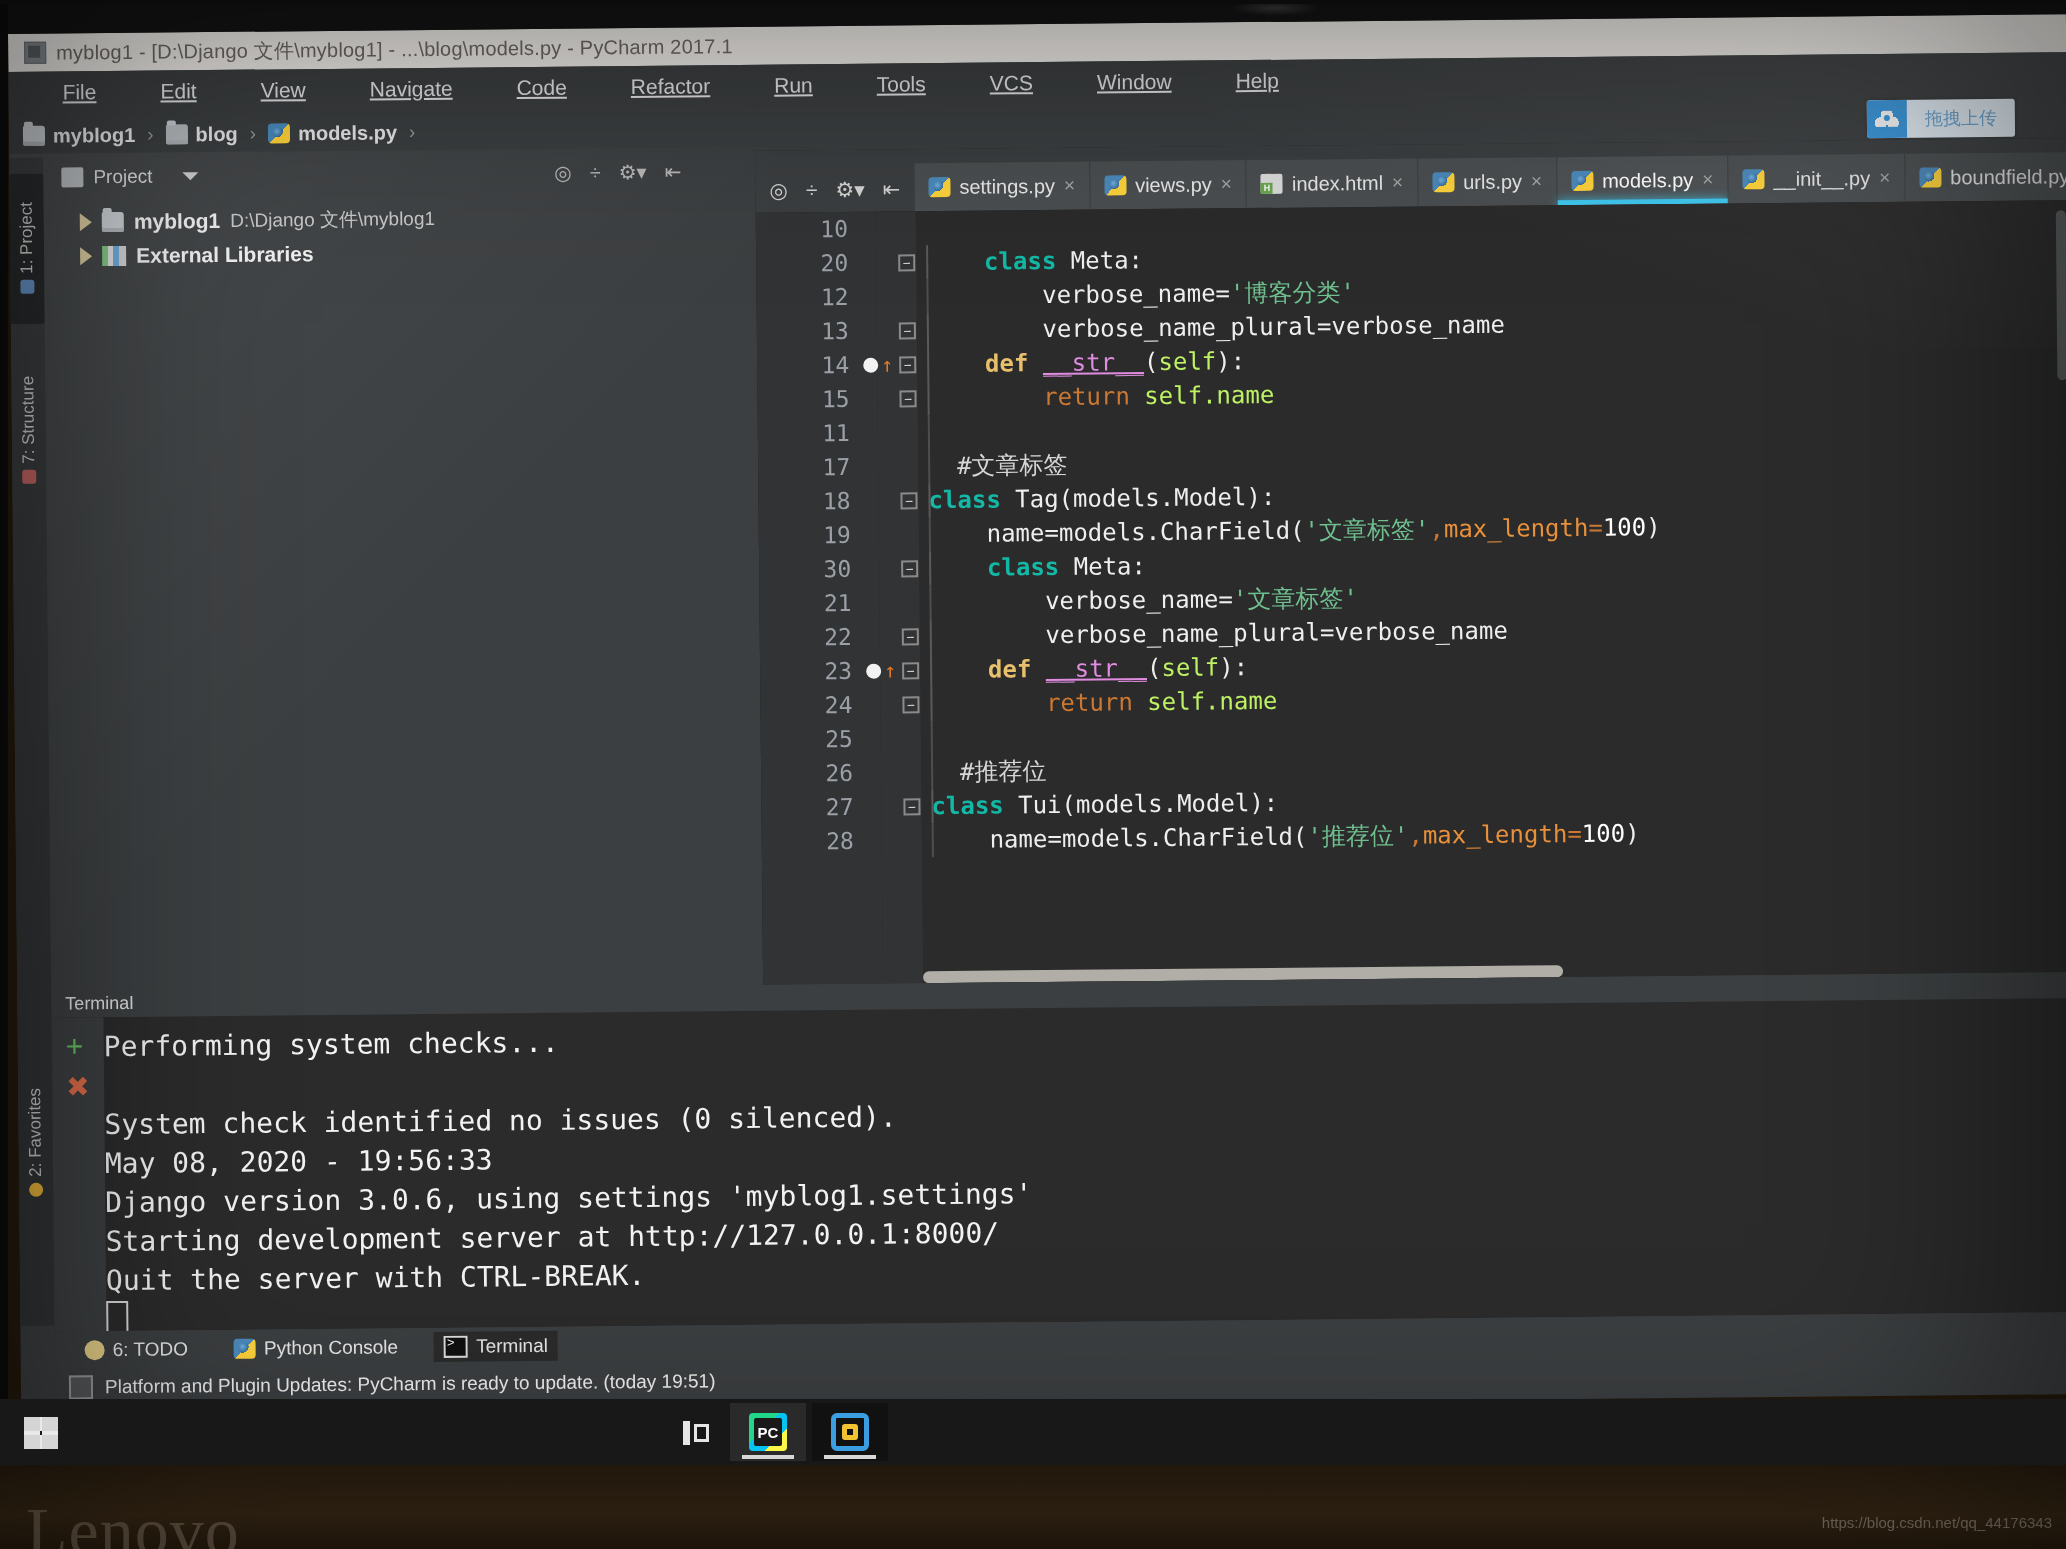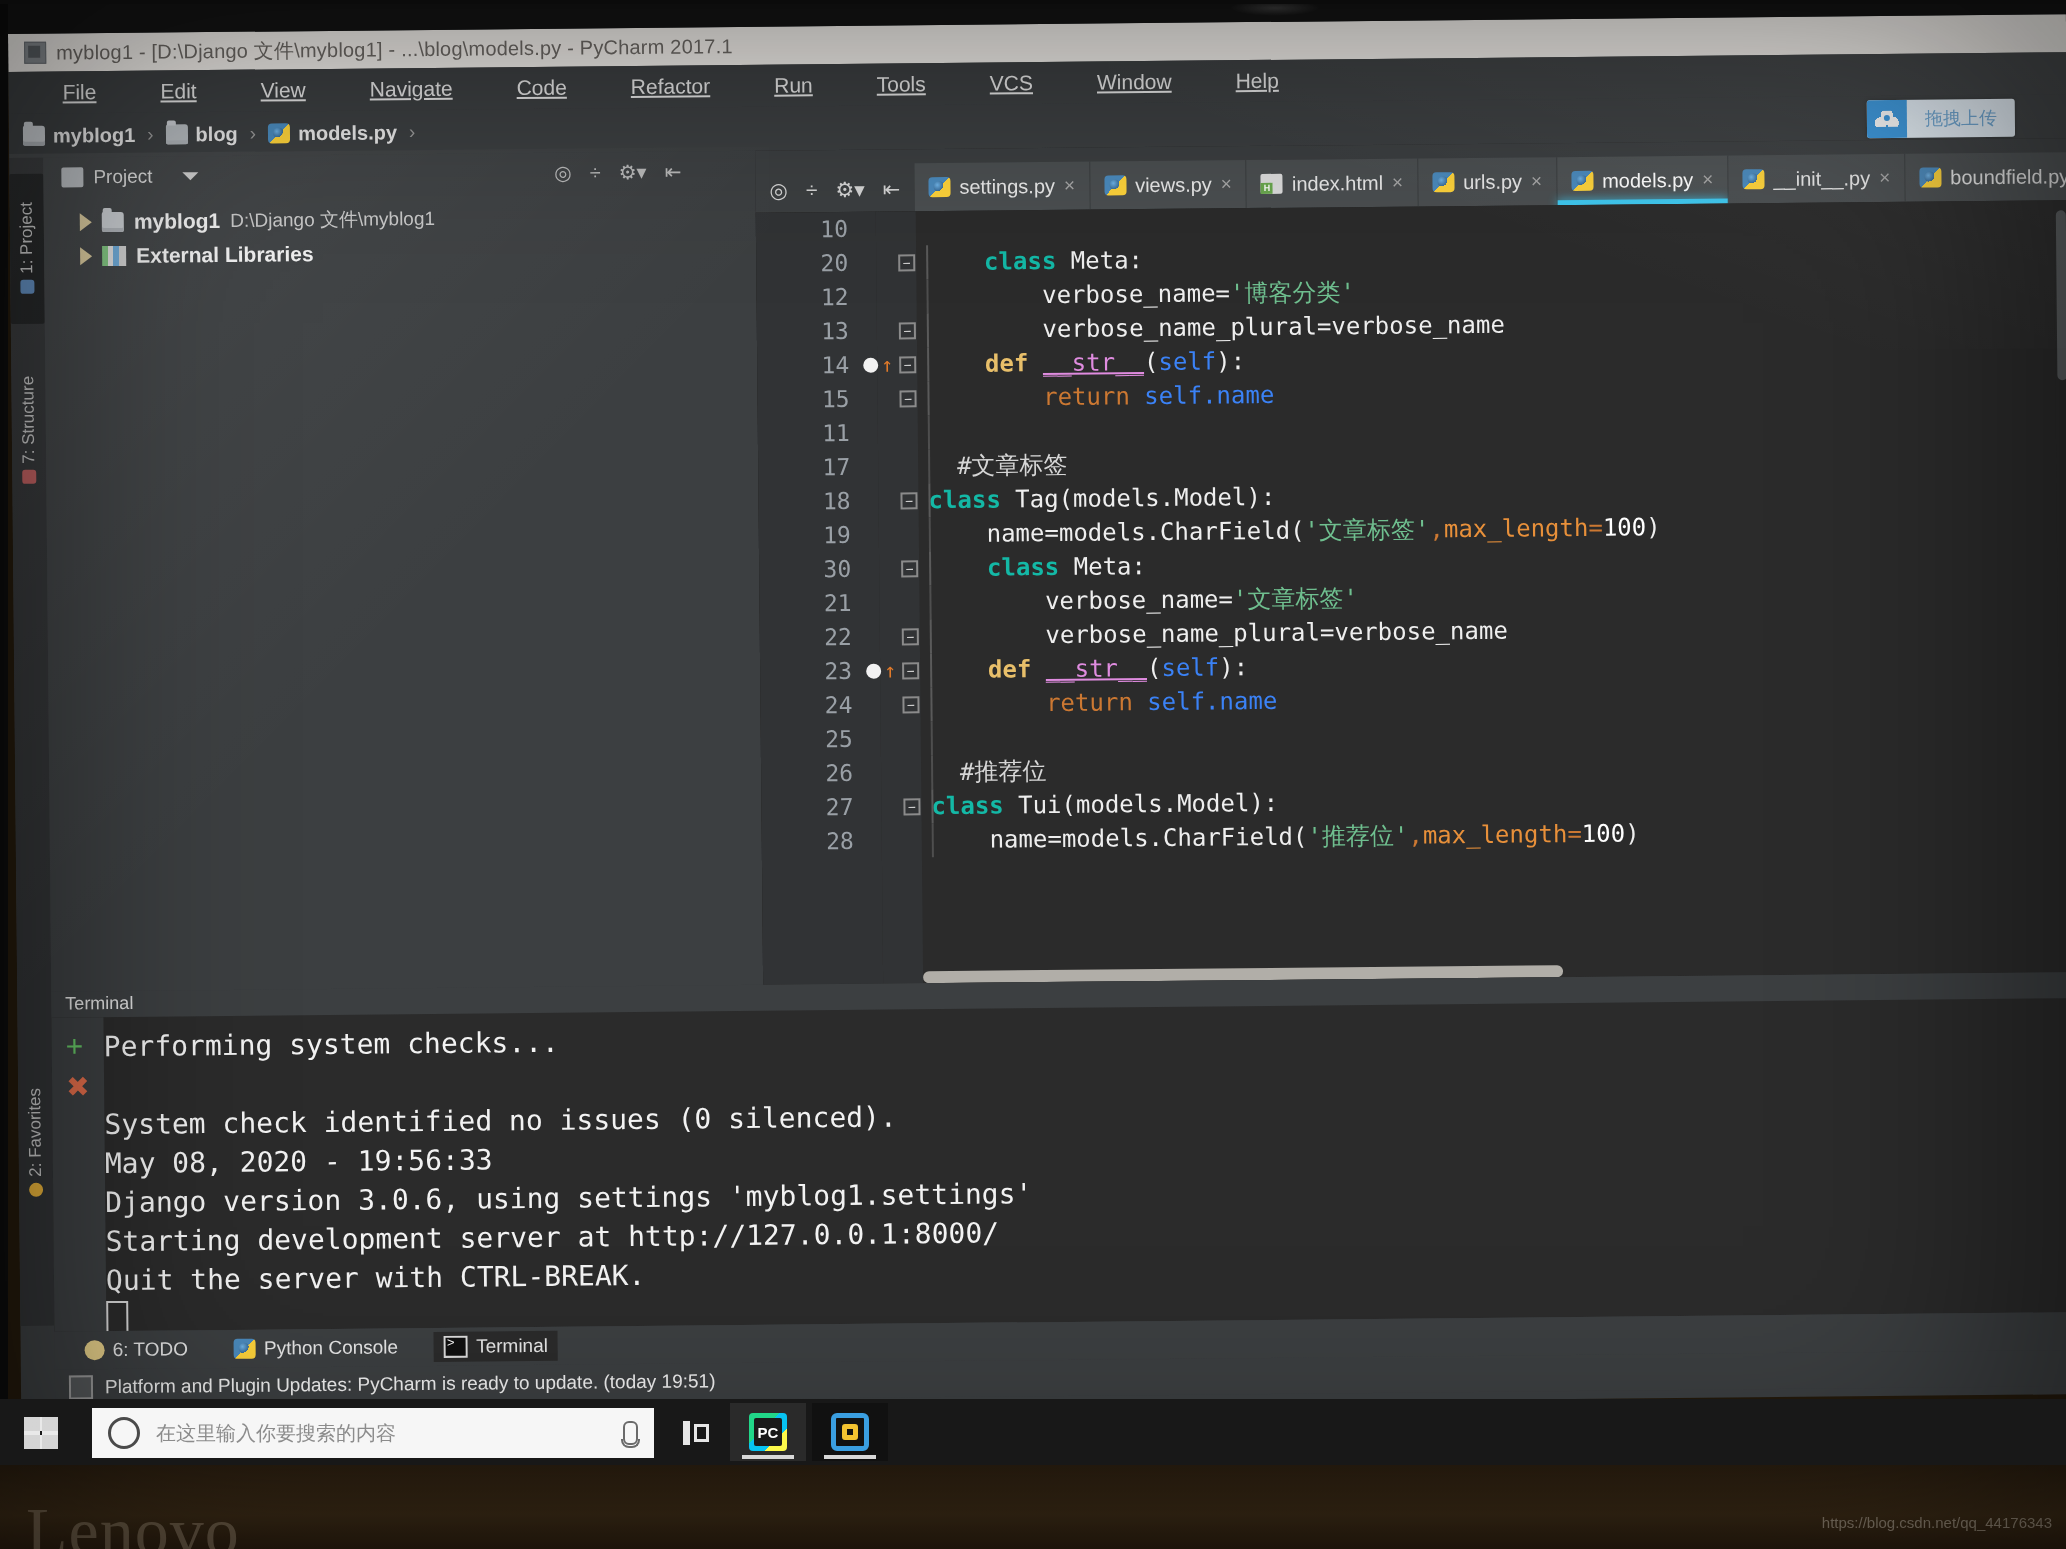--- a/index.html
+++ b/index.html
@@ -116,21 +116,21 @@
   .fold{position:absolute;left:40px;top:9px;width:17px;height:17px;border:2px solid #8b8b8b;color:#ccc;
      font-size:13px;line-height:13px;text-align:center;box-sizing:border-box;}
   .bp{position:absolute;left:4px;top:10px;width:15px;height:15px;border-radius:50%;background:#f2f2f2;}
   .uparrow{position:absolute;left:22px;top:7px;color:#e07a2a;font-size:20px;line-height:20px;}
   .vline{position:absolute;left:68px;top:0;width:2px;height:34px;background:#5a5a5a;}
   .code{flex:1;}
   .k{color:#cc7832;}            
   .kw-class{color:#14b8a6;font-weight:bold;}
   .def{color:#e8bf6a;font-weight:bold;}
   .fn{color:#e08ce0;text-decoration:underline;}
-  .self{color:#3b82f6;}
+  .self{color:#bef264;}
   .str{color:#6fbf8f;}
   .num{color:#ffffff;}
   .cmt{color:#d6d6d6;}
   .plain{color:#eeeeee;}
   .param{color:#e8903a;}
   .punct{color:#eeeeee;}
 
   
   .termwrap{position:absolute;left:34px;top:958px;width:2024px;height:340px;background:#3c3f41;}
   .term-label{position:absolute;left:14px;top:2px;font-size:18px;color:#e0e0e0;}
@@ -425,25 +425,20 @@
       <span class="status-ico"></span>
       <span class="status-txt">Platform and Plugin Updates: PyCharm is ready to update. (today 19:51)</span>
     </div>
 
     <div class="glare glare-a"></div>
     <div class="glare glare-b"></div>
   </div>
 
   <div class="taskbar">
     <span class="winlogo"></span>
-    <div class="searchbox">
-      <span class="circle-ico"></span>
-      <span class="search-ph">在这里输入你要搜索的内容</span>
-      <span class="mic-ico"></span>
-    </div>
     <div class="tb-btn taskview">
       <span class="tv-glyph"></span>
     </div>
     <div class="tb-app app-pycharm">
       <span class="pc-glyph"></span>
       <span class="tb-underline"></span>
     </div>
     <div class="tb-app app-vbox">
       <span class="vb-glyph"></span>
       <span class="tb-underline"></span>

